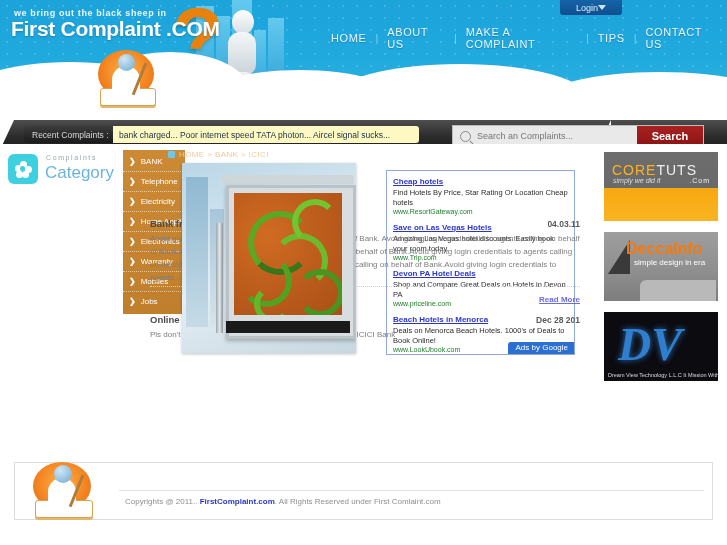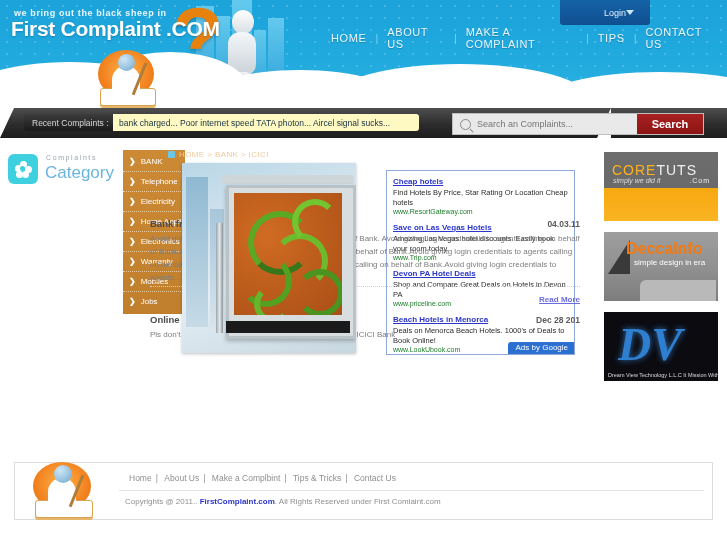--- a/index.html
+++ b/index.html
@@ -24,24 +24,24 @@
   .tagline{position:absolute;left:14px;top:8px;color:#eaf7ff;font-size:9px;
            letter-spacing:.6px;font-weight:bold;}
   .logo{position:absolute;left:11px;top:17px;color:#fff;font-size:21px;
         font-weight:bold;letter-spacing:-.3px;text-shadow:0 1px 2px rgba(0,60,100,.35);}
 
   .nav{position:absolute;left:322px;top:26px;display:flex;align-items:center;gap:0;}
   .nav a{color:#eaf7ff;font-size:11px;letter-spacing:.6px;text-decoration:none;
          padding:0 9px;text-shadow:0 1px 1px rgba(0,60,100,.35);}
   .nav .sep{color:#7fd0ef;font-size:11px;}
 
-  .login{position:absolute;left:560px;top:0;width:62px;height:25px;
+  .login{position:absolute;left:560px;top:0;width:62px;height:15px;
          background:linear-gradient(180deg,#1663a8 0%,#0f4f8f 100%);
          border-radius:0 0 3px 3px;display:flex;align-items:center;
-         justify-content:center;padding-left:28px;}
+         justify-content:center;}
   .login span{color:#dff0ff;font-size:9px;}
   .caret{width:0;height:0;border-left:4px solid transparent;border-right:4px solid transparent;
          border-top:5px solid #cfe6ff;}
 
   
   .mascot{position:absolute;left:98px;top:44px;width:68px;height:62px;}
   .m-ring{position:absolute;left:0;top:6px;width:56px;height:48px;border-radius:50%;
           background:radial-gradient(circle at 50% 45%,#ffb347 0%,#f07c1b 70%,#d9620c 100%);}
   .m-body{position:absolute;left:14px;top:22px;width:28px;height:26px;background:#fff;
           border-radius:14px 14px 3px 3px;}
@@ -64,21 +64,21 @@
          color:#e8820f;line-height:.85;text-shadow:0 2px 3px rgba(0,0,0,.18);}
   .thinker{position:absolute;left:222px;top:10px;width:40px;height:92px;}
   .t-head{position:absolute;left:10px;top:0;width:22px;height:24px;border-radius:50%;
           background:linear-gradient(180deg,#fff,#d7dee3);}
   .t-body{position:absolute;left:6px;top:22px;width:28px;height:44px;border-radius:12px;
           background:linear-gradient(180deg,#f4f7f9,#c9d2d8);}
   .t-leg{position:absolute;left:10px;top:62px;width:20px;height:32px;border-radius:6px;
          background:linear-gradient(180deg,#eef2f5,#bcc6cd);}
 
   
-  .barwrap{position:absolute;left:0;top:108px;width:611px;height:36px;}
+  .barwrap{position:absolute;left:0;top:120px;width:611px;height:36px;}
   .barbg{position:absolute;left:0;top:0;width:727px;height:30px;
          background:linear-gradient(180deg,#4e4e4e 0%,#2c2c2c 55%,#1d1d1d 100%);}
   .bar-notch{position:absolute;top:0;width:0;height:0;}
   .notch-l{left:0;border-top:30px solid #fff;border-right:14px solid transparent;}
   .notch-r{right:0;border-bottom:30px solid #fff;border-left:14px solid transparent;}
   .ticker-label{position:absolute;left:24px;top:6px;height:17px;padding:0 8px;
      display:flex;align-items:center;border-radius:3px 0 0 3px;
      background:linear-gradient(180deg,#3c3c3c,#1a1a1a);color:#d8d8d8;font-size:8.5px;}
   .ticker-text{position:absolute;left:113px;top:6px;width:300px;height:17px;
      display:flex;align-items:center;padding-left:6px;border-radius:0 3px 3px 0;
@@ -423,24 +423,17 @@
 </div>
 
 <div class="footer">
   <div class="f-logo">
     <div class="fl-ring"></div>
       <div class="fl-book"></div>
     <div class="fl-body"></div>
       <div class="fl-head"></div>
       <div class="fl-pen"></div>
   </div>
-  <div class="f-links">
-    <a href="#">Home</a><span>|</span>
-    <a href="#">About Us</a><span>|</span>
-    <a href="#">Make a Complbint</a><span>|</span>
-    <a href="#">Tips &amp; Tricks</a><span>|</span>
-    <a href="#">Contact Us</a>
-  </div>
   <div class="f-rule"></div>
   <div class="f-copy">
     <span>Copyrights @ 2011.. </span><b>FirstComplaint.com</b><span>. All Rights Reserved under First Comlaint.com</span>
   </div>
 </div>
 
 </body></html>

